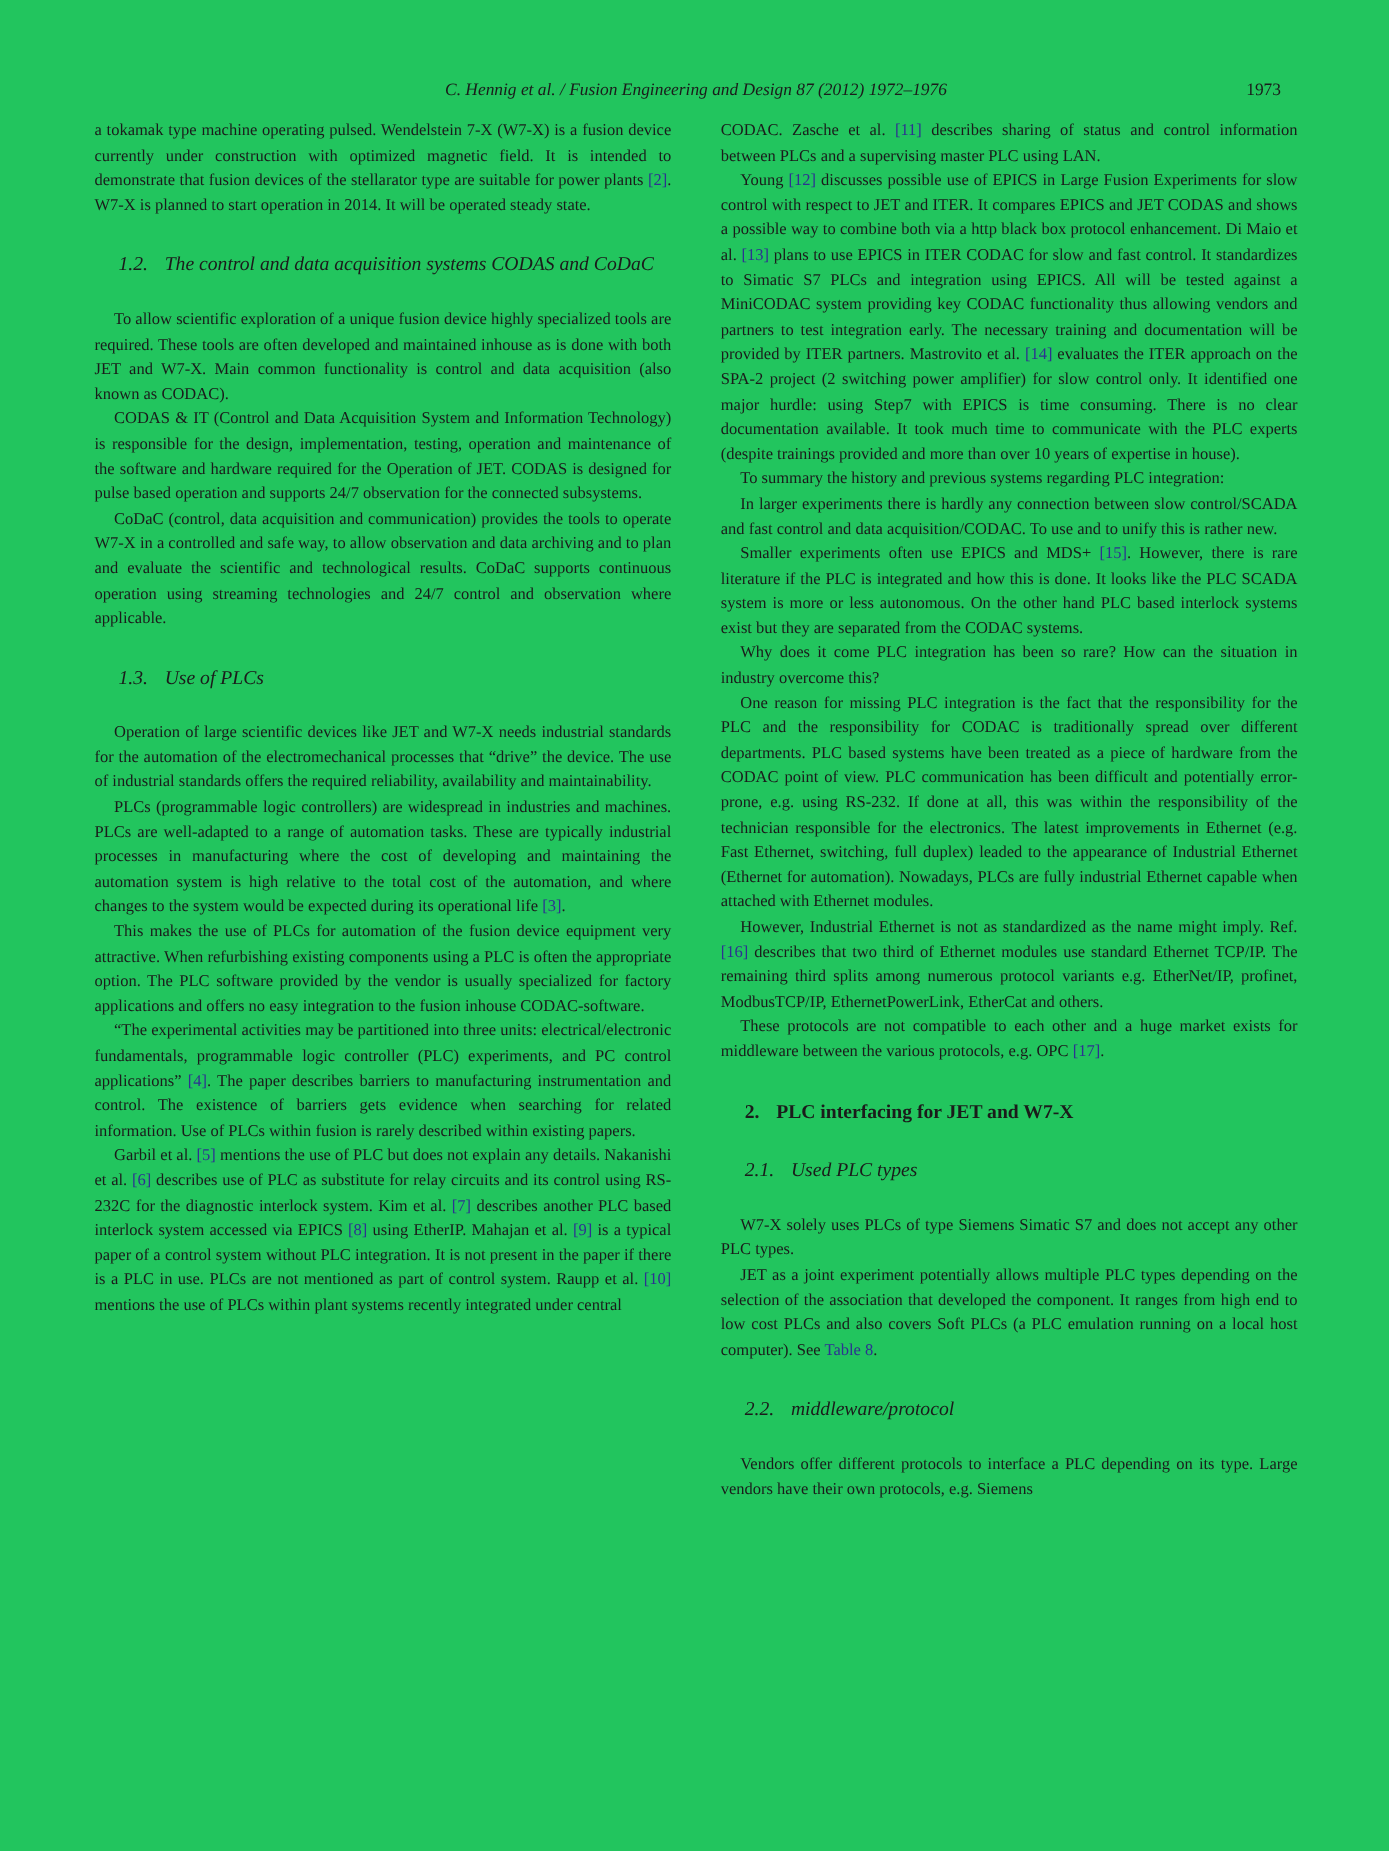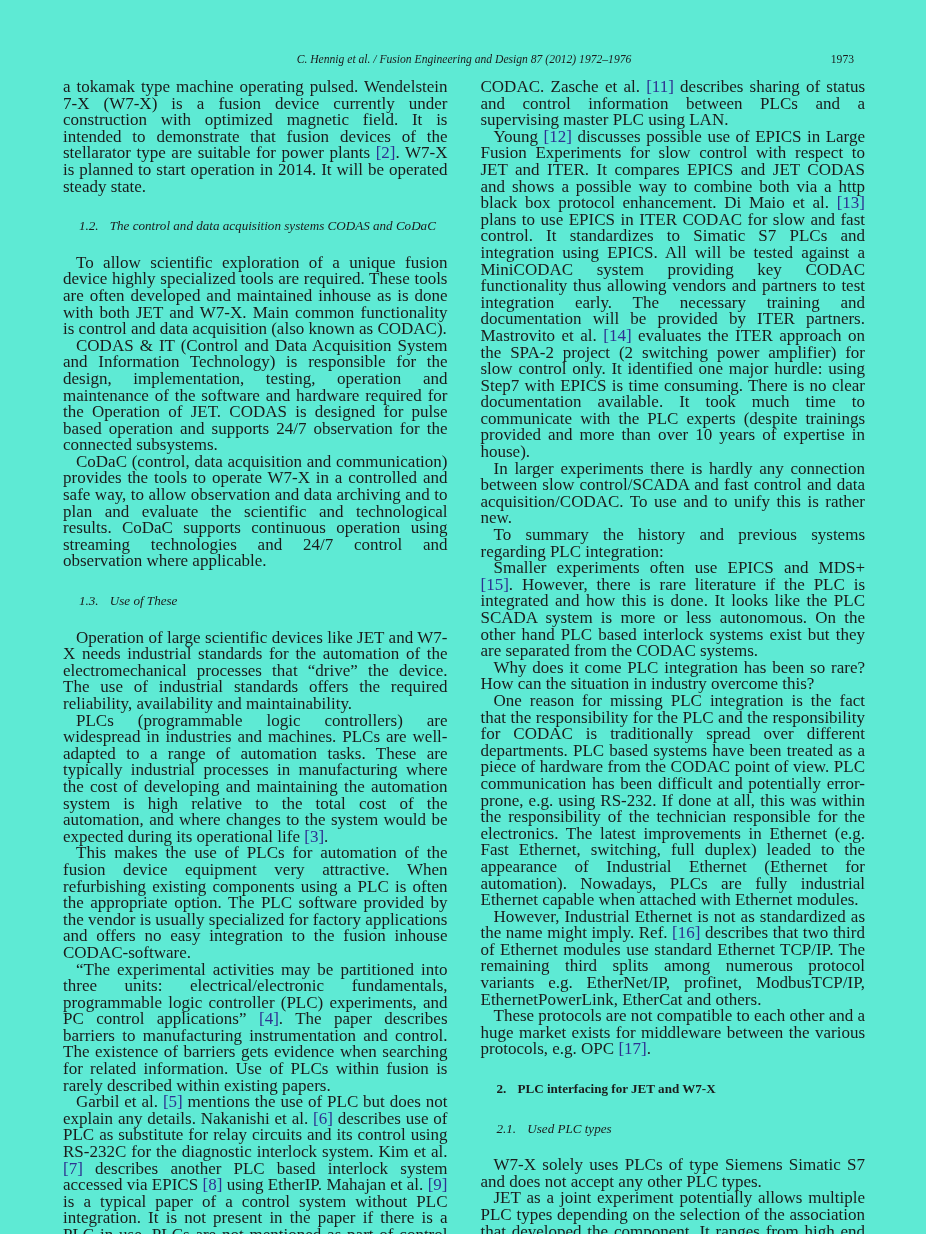--- a/index.html
+++ b/index.html
@@ -4,21 +4,21 @@
 <style>
   :root{
     --link:#2e3192;
     --ink:#1b1b1b;
   }
   html,body{margin:0;padding:0;background:#ffffff;}
   .page{
     position:relative;
     width:926px;
     height:1234px;
-    background:#5eead4;
+    background:#22c55e;
     font-family:"Liberation Serif","DejaVu Serif",serif;
     color:var(--ink);
     overflow:hidden;
   }
   .running-header{
     position:absolute;
     top:54px;
     left:63px;
     right:61px;
     height:14px;
@@ -39,21 +39,21 @@
     position:absolute;
     top:79px;
     left:63px;
     right:61px;
     display:flex;
     gap:33px;
   }
   .col{flex:1 1 0;min-width:0;}
   .para{
     margin:0;
-    font-size:17px;
+    font-size:11px;
     line-height:16.6px;
     text-align:justify;
     hyphens:auto;
     -webkit-hyphens:auto;
   }
   .ind{text-indent:13px;}
   h2.sec-bold,h3.sec-italic{
     font-size:13.1px;
     line-height:16.6px;
     margin:23px 0 20px 16px;
@@ -73,32 +73,32 @@
     <div class="rh-center">C. Hennig et al. / Fusion Engineering and Design 87 (2012) 1972–1976</div>
     <div class="rh-page">1973</div>
   </header>
   <main class="columns">
     <section class="col">
         <p class="para">a tokamak type machine operating pulsed. Wendelstein 7-X (W7-X) is a fusion device currently under construction with optimized magnetic field. It is intended to demonstrate that fusion devices of the stellarator type are suitable for power plants <a class="cite">[2]</a>. W7-X is planned to start operation in 2014. It will be operated steady state.</p>
         <h3 class="sec-italic"><span class="hnum">1.2.</span><span>The control and data acquisition systems CODAS and CoDaC</span></h3>
         <p class="para ind">To allow scientific exploration of a unique fusion device highly specialized tools are required. These tools are often developed and maintained inhouse as is done with both JET and W7-X. Main common functionality is control and data acquisition (also known as CODAC).</p>
         <p class="para ind">CODAS &amp; IT (Control and Data Acquisition System and Information Technology) is responsible for the design, implementation, testing, operation and maintenance of the software and hardware required for the Operation of JET. CODAS is designed for pulse based operation and supports 24/7 observation for the connected subsystems.</p>
         <p class="para ind">CoDaC (control, data acquisition and communication) provides the tools to operate W7-X in a controlled and safe way, to allow observation and data archiving and to plan and evaluate the scientific and technological results. CoDaC supports continuous operation using streaming technologies and 24/7 control and observation where applicable.</p>
-        <h3 class="sec-italic"><span class="hnum">1.3.</span><span>Use of These</span></h3>
+        <h3 class="sec-italic"><span class="hnum">1.3.</span><span>Use of PLCs</span></h3>
         <p class="para ind">Operation of large scientific devices like JET and W7-X needs industrial standards for the automation of the electromechanical processes that “drive” the device. The use of industrial standards offers the required reliability, availability and maintainability.</p>
         <p class="para ind">PLCs (programmable logic controllers) are widespread in industries and machines. PLCs are well-adapted to a range of automation tasks. These are typically industrial processes in manufacturing where the cost of developing and maintaining the automation system is high relative to the total cost of the automation, and where changes to the system would be expected during its operational life <a class="cite">[3]</a>.</p>
         <p class="para ind">This makes the use of PLCs for automation of the fusion device equipment very attractive. When refurbishing existing components using a PLC is often the appropriate option. The PLC software provided by the vendor is usually specialized for factory applications and offers no easy integration to the fusion inhouse CODAC-software.</p>
         <p class="para ind">“The experimental activities may be partitioned into three units: electrical/electronic fundamentals, programmable logic controller (PLC) experiments, and PC control applications” <a class="cite">[4]</a>. The paper describes barriers to manufacturing instrumentation and control. The existence of barriers gets evidence when searching for related information. Use of PLCs within fusion is rarely described within existing papers.</p>
         <p class="para ind">Garbil et al. <a class="cite">[5]</a> mentions the use of PLC but does not explain any details. Nakanishi et al. <a class="cite">[6]</a> describes use of PLC as substitute for relay circuits and its control using RS-232C for the diagnostic interlock system. Kim et al. <a class="cite">[7]</a> describes another PLC based interlock system accessed via EPICS <a class="cite">[8]</a> using EtherIP. Mahajan et al. <a class="cite">[9]</a> is a typical paper of a control system without PLC integration. It is not present in the paper if there is a PLC in use. PLCs are not mentioned as part of control system. Raupp et al. <a class="cite">[10]</a> mentions the use of PLCs within plant systems recently integrated under central</p>
       </section>
     <section class="col">
         <p class="para">CODAC. Zasche et al. <a class="cite">[11]</a> describes sharing of status and control information between PLCs and a supervising master PLC using LAN.</p>
         <p class="para ind">Young <a class="cite">[12]</a> discusses possible use of EPICS in Large Fusion Experiments for slow control with respect to JET and ITER. It compares EPICS and JET CODAS and shows a possible way to combine both via a http black box protocol enhancement. Di Maio et al. <a class="cite">[13]</a> plans to use EPICS in ITER CODAC for slow and fast control. It standardizes to Simatic S7 PLCs and integration using EPICS. All will be tested against a MiniCODAC system providing key CODAC functionality thus allowing vendors and partners to test integration early. The necessary training and documentation will be provided by ITER partners. Mastrovito et al. <a class="cite">[14]</a> evaluates the ITER approach on the SPA-2 project (2 switching power amplifier) for slow control only. It identified one major hurdle: using Step7 with EPICS is time consuming. There is no clear documentation available. It took much time to communicate with the PLC experts (despite trainings provided and more than over 10 years of expertise in house).</p>
+        <p class="para ind">To summary the history and previous systems regarding PLC integration:</p>
         <p class="para ind">In larger experiments there is hardly any connection between slow control/SCADA and fast control and data acquisition/CODAC. To use and to unify this is rather new.</p>
-        <p class="para ind">To summary the history and previous systems regarding PLC integration:</p>
         <p class="para ind">Smaller experiments often use EPICS and MDS+ <a class="cite">[15]</a>. However, there is rare literature if the PLC is integrated and how this is done. It looks like the PLC SCADA system is more or less autonomous. On the other hand PLC based interlock systems exist but they are separated from the CODAC systems.</p>
         <p class="para ind">Why does it come PLC integration has been so rare? How can the situation in industry overcome this?</p>
         <p class="para ind">One reason for missing PLC integration is the fact that the responsibility for the PLC and the responsibility for CODAC is traditionally spread over different departments. PLC based systems have been treated as a piece of hardware from the CODAC point of view. PLC communication has been difficult and potentially error-prone, e.g. using RS-232. If done at all, this was within the responsibility of the technician responsible for the electronics. The latest improvements in Ethernet (e.g. Fast Ethernet, switching, full duplex) leaded to the appearance of Industrial Ethernet (Ethernet for automation). Nowadays, PLCs are fully industrial Ethernet capable when attached with Ethernet modules.</p>
         <p class="para ind">However, Industrial Ethernet is not as standardized as the name might imply. Ref. <a class="cite">[16]</a> describes that two third of Ethernet modules use standard Ethernet TCP/IP. The remaining third splits among numerous protocol variants e.g. EtherNet/IP, profinet, ModbusTCP/IP, EthernetPowerLink, EtherCat and others.</p>
         <p class="para ind">These protocols are not compatible to each other and a huge market exists for middleware between the various protocols, e.g. OPC <a class="cite">[17]</a>.</p>
         <h2 class="sec-bold"><span class="hnum">2.</span><span>PLC interfacing for JET and W7-X</span></h2>
         <h3 class="sec-italic"><span class="hnum">2.1.</span><span>Used PLC types</span></h3>
         <p class="para ind">W7-X solely uses PLCs of type Siemens Simatic S7 and does not accept any other PLC types.</p>
         <p class="para ind">JET as a joint experiment potentially allows multiple PLC types depending on the selection of the association that developed the component. It ranges from high end to low cost PLCs and also covers Soft PLCs (a PLC emulation running on a local host computer). See <a class="cite">Table 8</a>.</p>
         <h3 class="sec-italic"><span class="hnum">2.2.</span><span>middleware/protocol</span></h3>

